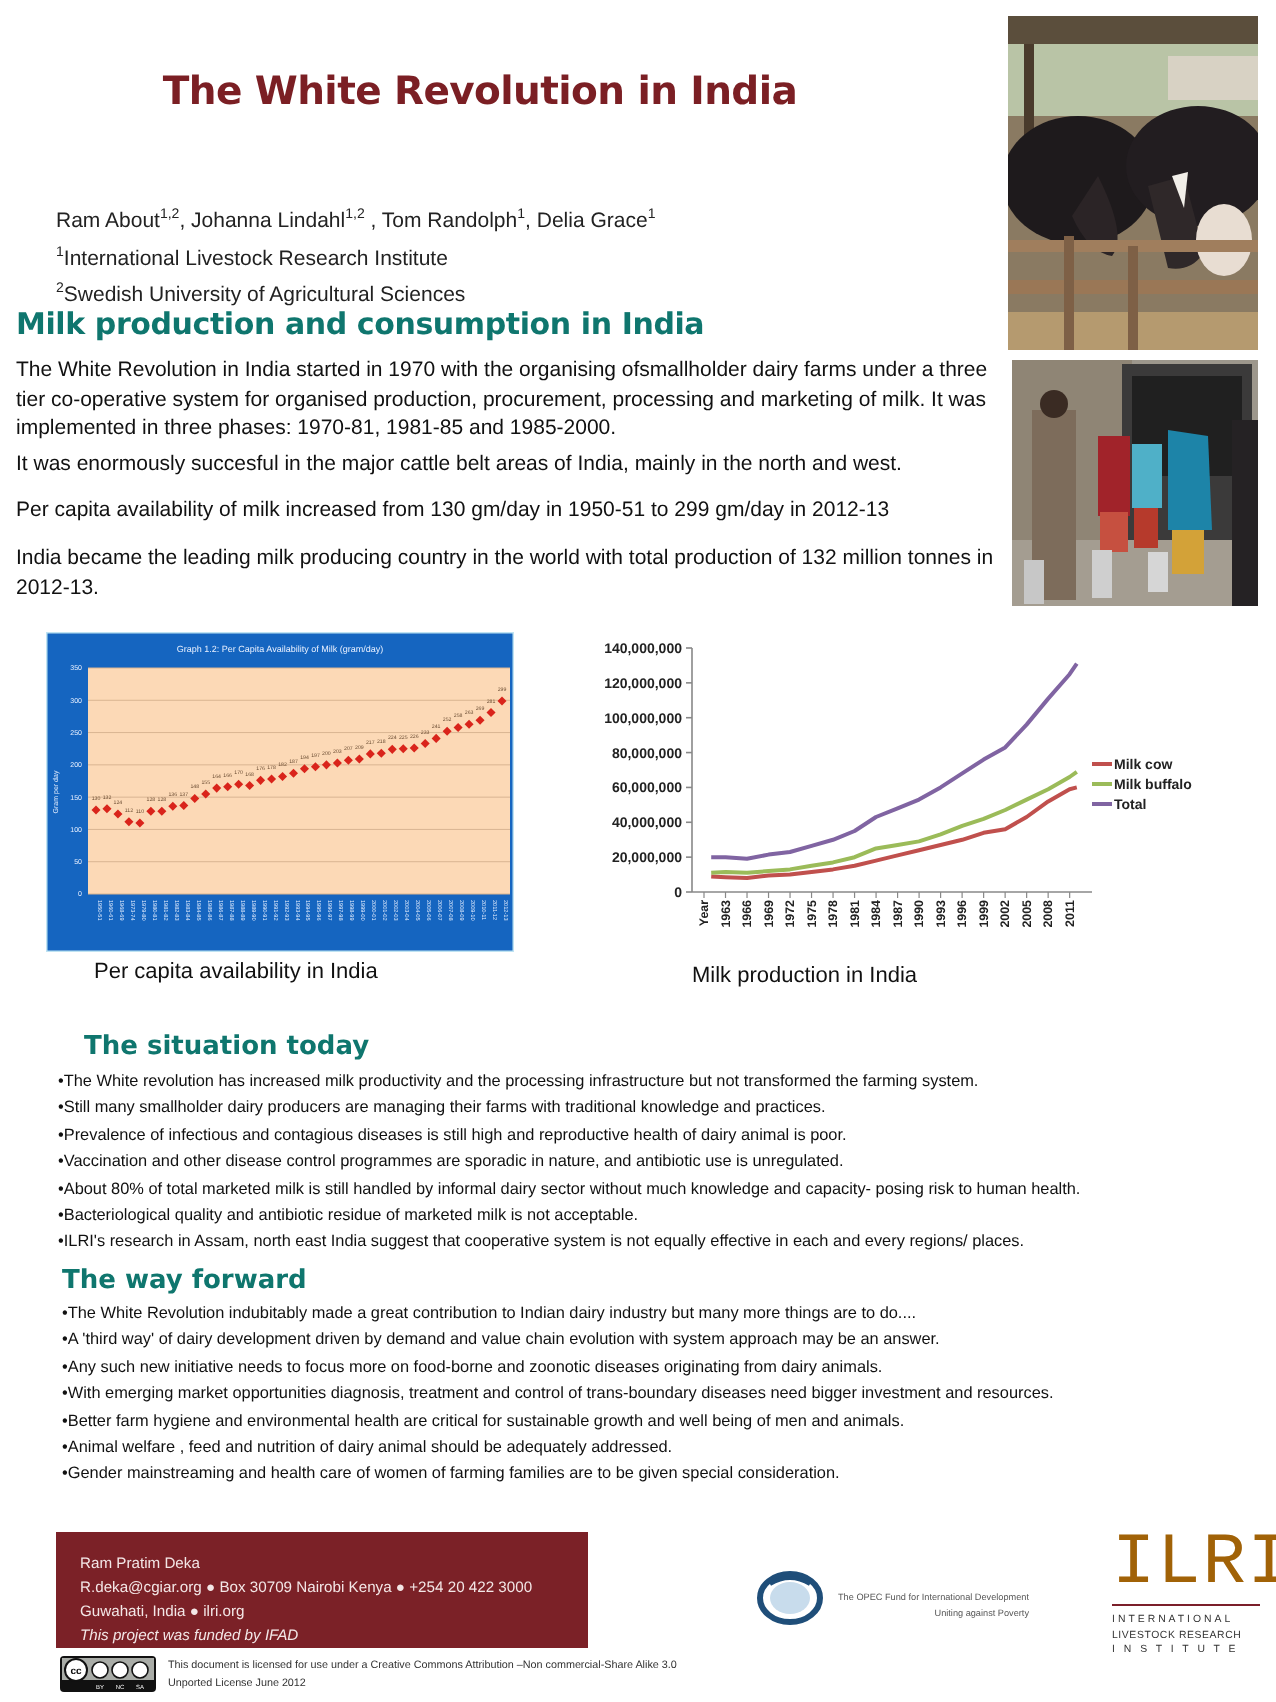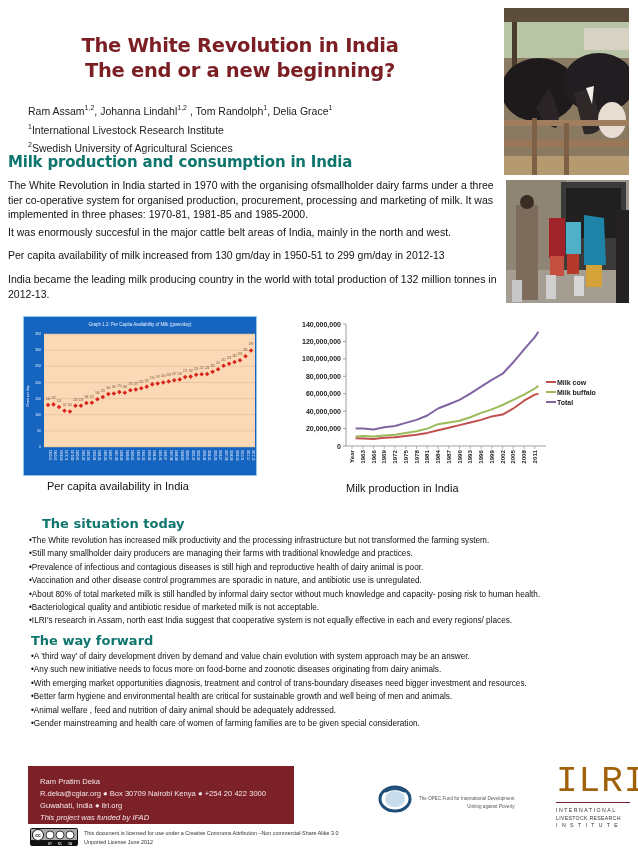--- a/index.html
+++ b/index.html
@@ -26,26 +26,25 @@
   .opec { left:377px; top:784px; }
   .opec-text { position:absolute; left:42px; top:11px; font-size:4.6px; line-height:8px; color:#555; white-space:nowrap; }
   .opec-text .r { display:block; text-align:right; }
   svg text { font-family:"Liberation Sans", sans-serif; }
 </style>
 </head>
 <body>
 
 <div class="abs title">
   <div>The White Revolution in India</div>
-  <div>The end or a new beginning?</div>
 </div>
 
 <div class="abs authors">
   <div>
-    <span>Ram Assam</span><sup>1,2</sup>,
+    <span>Ram About</span><sup>1,2</sup>,
     <span>Johanna Lindahl</span><sup>1,2</sup> ,
     <span>Tom Randolph</span><sup>1</sup>,
     <span>Delia Grace</span><sup>1</sup>
   </div>
   <div><sup>1</sup><span>International Livestock Research Institute</span></div>
   <div><sup>2</sup><span>Swedish University of Agricultural Sciences</span></div>
 </div>
 
 <div class="abs photo" style="left:504px; top:8px; width:125px; height:167px;">
   <svg width="125" height="167" viewBox="0 0 125 167">
@@ -327,20 +326,21 @@
   <div>•Still many smallholder dairy producers are managing their farms with traditional knowledge and practices.</div>
   <div>•Prevalence of infectious and contagious diseases is still high and reproductive health of dairy animal is poor.</div>
   <div>•Vaccination  and other disease control programmes are sporadic in nature, and antibiotic use is unregulated.</div>
   <div>•About 80% of total marketed milk is still handled by informal dairy sector without much knowledge and capacity- posing risk to human health.</div>
   <div>•Bacteriological quality and antibiotic residue of marketed milk is not acceptable.</div>
   <div>•ILRI's research in Assam, north east India suggest that cooperative system is not equally effective in each and every regions/ places.</div>
 </div>
 
 <div class="abs h2 sec-title" style="left:31px; top:633px;">The way forward</div>
 <div class="abs bullets" style="left:31px; top:650px;">
+  <div>•The White Revolution indubitably made a great contribution to Indian dairy industry but many more things are to do....</div>
   <div>•A 'third way' of dairy development driven by demand and value chain evolution with system approach may  be an answer.</div>
   <div>•Any such new initiative needs to focus more on food-borne and zoonotic diseases  originating from dairy animals.</div>
   <div>•With emerging market opportunities diagnosis, treatment and control of trans-boundary diseases need bigger investment and resources.</div>
   <div>•Better farm hygiene and environmental health are critical for sustainable growth and well being of men and animals.</div>
   <div>•Animal welfare , feed and nutrition of dairy animal should be adequately addressed.</div>
   <div>•Gender mainstreaming  and  health care of women of farming families  are to be given special consideration.</div>
 </div>
 
 <div class="abs footer-box">
   <div>Ram Pratim Deka</div>

